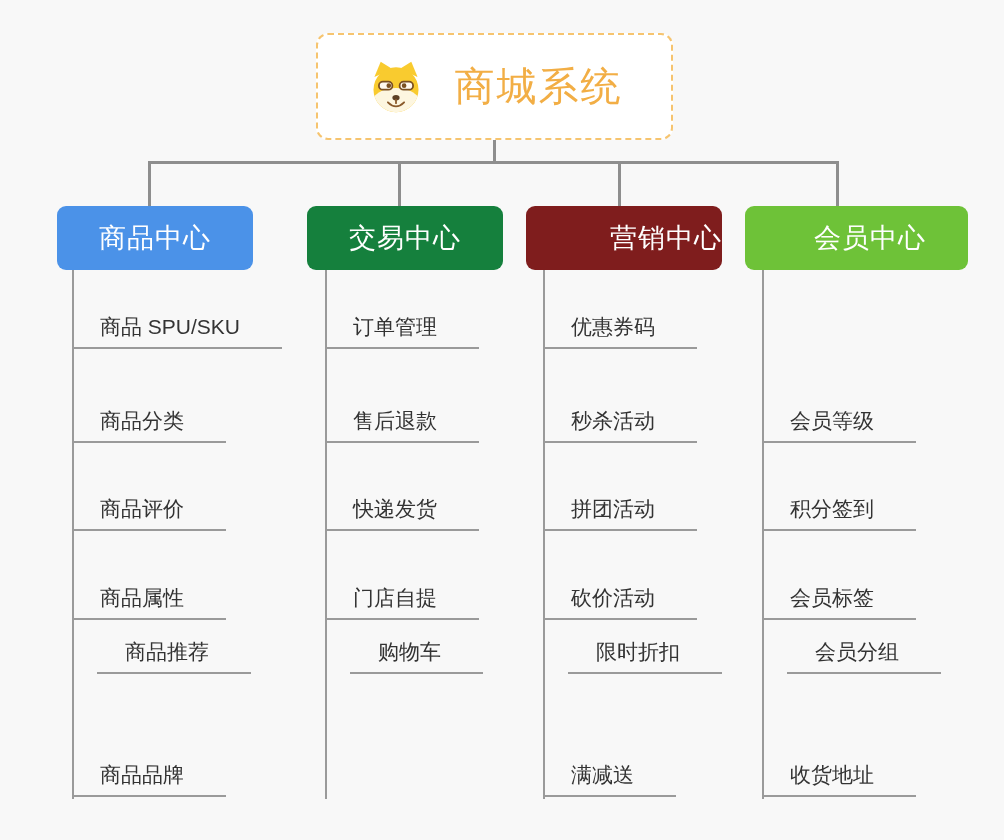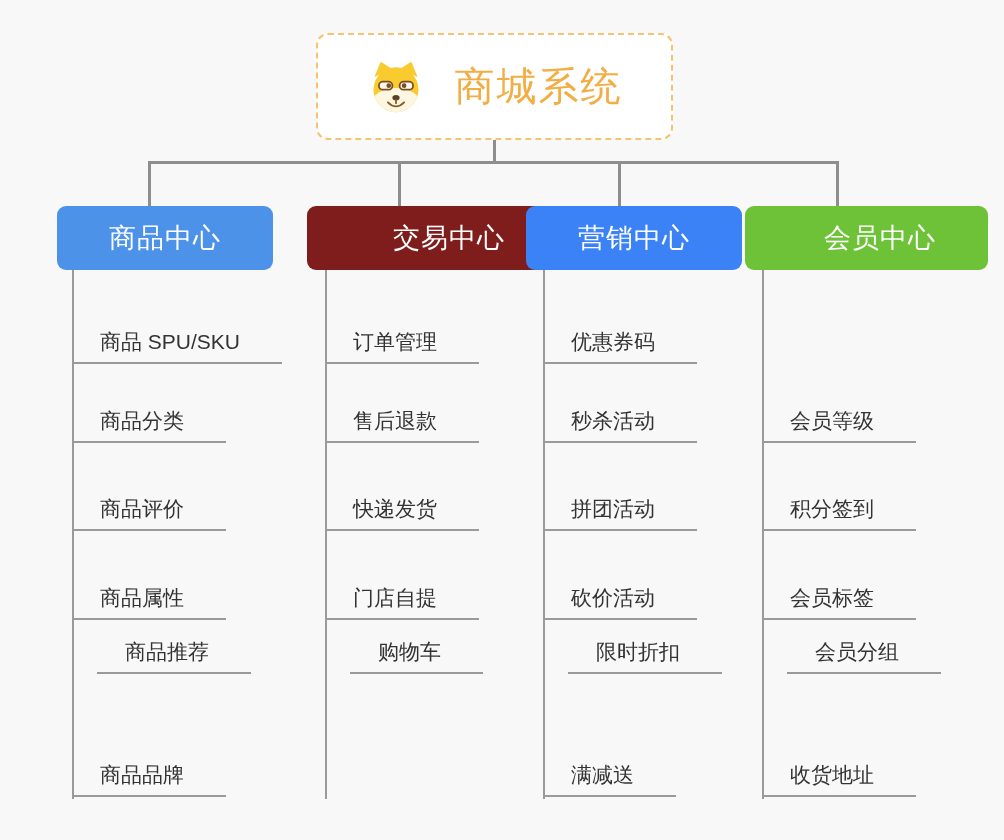--- a/index.html
+++ b/index.html
@@ -24,37 +24,37 @@
   .root-node{
     position:absolute;left:316px;top:33px;width:357px;height:107px;
     background:#FFFFFF;border:2px dashed #F6C46F;border-radius:12px;
     box-sizing:border-box;
     display:flex;align-items:center;justify-content:center;gap:30px;
   }
   .root-title{font-size:40px;letter-spacing:2px;color:#F2AE45;font-weight:500;}
 
   
   .hdr{
-    position:absolute;top:206px;width:216px;height:64px;
+    position:absolute;top:206px;width:196px;height:64px;
     border-radius:9px;display:flex;align-items:center;justify-content:center;font-family:Liberation Serif, serif;
   }
   .hdr span{color:#FFFFFF;font-size:27px;letter-spacing:1px;}
   .hdr.c1{left:57px;} .hdr.c2{left:307px;} .hdr.c3{left:526px;} .hdr.c4{left:745px;padding-left:27px;}
 
   
   .leaf{
     position:absolute;
     height:40px;line-height:40px;
     padding:0 42px 0 28px;
     border-bottom:2px solid #9A9A9A;
     font-size:21px;color:#333333;
     white-space:nowrap;
   }
   .leaf.c1{left:72px;} .leaf.c2{left:325px;} .leaf.c3{left:543px;} .leaf.c4{left:762px;}
-  .r0{top:322px;} .r1{top:401px;} .r2{top:489px;} .r3{top:578px;} .r4{top:632px;margin-left:25px;} .r5{top:755px;}
+  .r0{top:307px;} .r1{top:401px;} .r2{top:489px;} .r3{top:578px;} .r4{top:632px;margin-left:25px;} .r5{top:755px;}
 </style>
 </head>
 <body>
 
 <div class="canvas">
 
   <div class="line root-stub"></div>
   <div class="line hbar"></div>
   <div class="line drop d1"></div>
   <div class="line drop d2"></div>
@@ -82,24 +82,24 @@
       <circle cx="41" cy="28.5" r="2.6" fill="#7A4F21"></circle>
       <ellipse cx="32" cy="42" rx="4" ry="3" fill="#5D4024"></ellipse>
       <path d="M32 44 v4 M23 47 q9 9 18 0" stroke="#8A5A2B" stroke-width="2" fill="none" stroke-linecap="round"></path>
     </svg>
     <span class="root-title" style="color: rgb(242, 174, 69);">商城系统</span>
   </div>
 
   <div class="hdr c1" style="background: rgb(75, 146, 232);">
     <span>商品中心</span>
   </div>
-  <div class="hdr c2" style="background: #7f1d1d; padding-left: 34px;">
+  <div class="hdr c2" style="background: #15803d;">
     <span>交易中心</span>
   </div>
-  <div class="hdr c3" style="background: #3b82f6;">
+  <div class="hdr c3" style="background: #7f1d1d; justify-content: flex-end;">
     <span>营销中心</span>
   </div>
   <div class="hdr c4" style="background: rgb(110, 194, 56);">
     <span>会员中心</span>
   </div>
 
   <div class="leaf c1 r0">商品 SPU/SKU</div>
   <div class="leaf c1 r1">商品分类</div>
   <div class="leaf c1 r2">商品评价</div>
   <div class="leaf c1 r3">商品属性</div>

